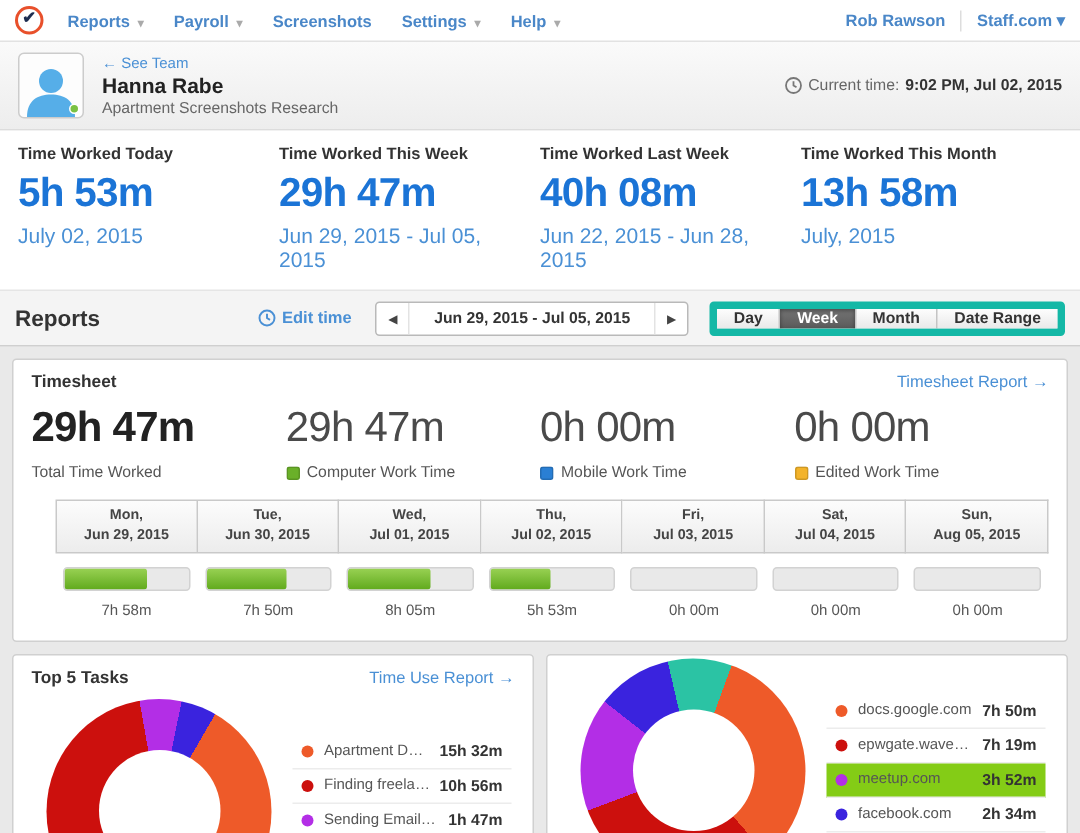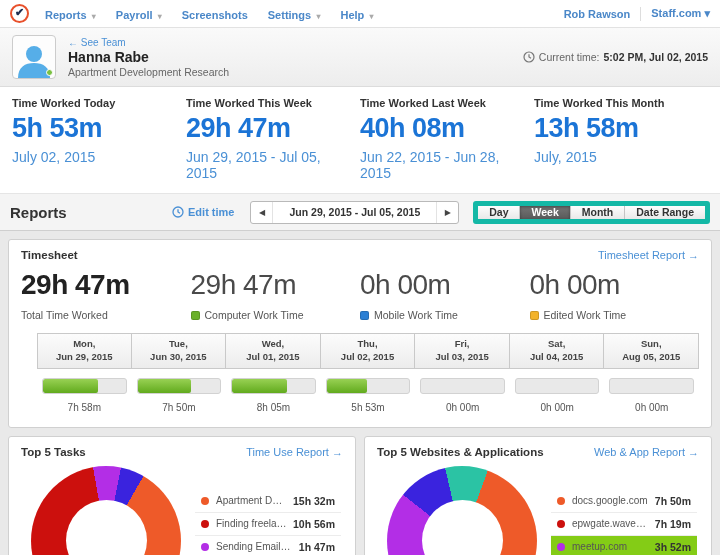--- a/index.html
+++ b/index.html
@@ -106,29 +106,29 @@
   <span class="avatar">
     <svg width="34" height="36" viewBox="0 0 34 36">
       <circle cx="17" cy="12" r="8" fill="#56aee8"></circle>
       <path d="M1 36 C1 25 8 21 17 21 C26 21 33 25 33 36 Z" fill="#56aee8"></path>
     </svg>
     <span class="status-dot"></span>
   </span>
   <span class="uh-text">
     <div class="back">← See Team</div>
     <div class="name">Hanna Rabe</div>
-    <div class="sub">Apartment Development Research</div>
+    <div class="sub">Apartment Screenshots Research</div>
   </span>
   <span class="uh-right">
     <svg width="12" height="12" viewBox="0 0 12 12">
       <circle cx="6" cy="6" r="5" fill="none" stroke="#777" stroke-width="1.2"></circle>
       <path d="M6 3.2 V6 L8 7.2" fill="none" stroke="#777" stroke-width="1.2"></path>
     </svg>
     <span>Current time:</span>
-    <b>5:02 PM, Jul 02, 2015</b>
+    <b>9:02 PM, Jul 02, 2015</b>
   </span>
 </div>
 
 <div class="stats-row" id="stats-row">
     <div class="stat-card">
       <div class="stat-label">Time Worked Today</div>
       <div class="stat-value">5h 53m</div>
       <div class="stat-period">July 02, 2015</div>
     </div>
     <div class="stat-card">
@@ -306,24 +306,20 @@
             </div>
             <div class="legend-row">
               <span class="legend-dot" style="background: rgb(58, 35, 222);"></span>
               <span class="legend-label">Meeting</span>
               <span class="legend-time">1h 30m</span>
             </div>
           </div>
         </div>
       </div>
       <div class="panel chart-panel">
-        <div class="panel-header">
-          <span class="panel-title">Top 5 Websites &amp; Applications</span>
-          <span class="panel-link">Web &amp; App Report →</span>
-        </div>
         <div class="chart-body">
           <div class="donut" style="background: conic-gradient(from -13deg, rgb(43, 195, 164) 0deg, rgb(43, 195, 164) 33.1deg, rgb(238, 90, 41) 33.1deg, rgb(238, 90, 41) 151.6deg, rgb(204, 16, 13) 151.6deg, rgb(204, 16, 13) 262.4deg, rgb(179, 46, 230) 262.4deg, rgb(179, 46, 230) 321.1deg, rgb(58, 35, 222) 321.1deg, rgb(58, 35, 222) 360deg);"></div>
           <div class="legend">
             <div class="legend-row">
               <span class="legend-dot" style="background: rgb(238, 90, 41);"></span>
               <span class="legend-label">docs.google.com</span>
               <span class="legend-time">7h 50m</span>
             </div>
             <div class="legend-row">
               <span class="legend-dot" style="background: rgb(204, 16, 13);"></span>

